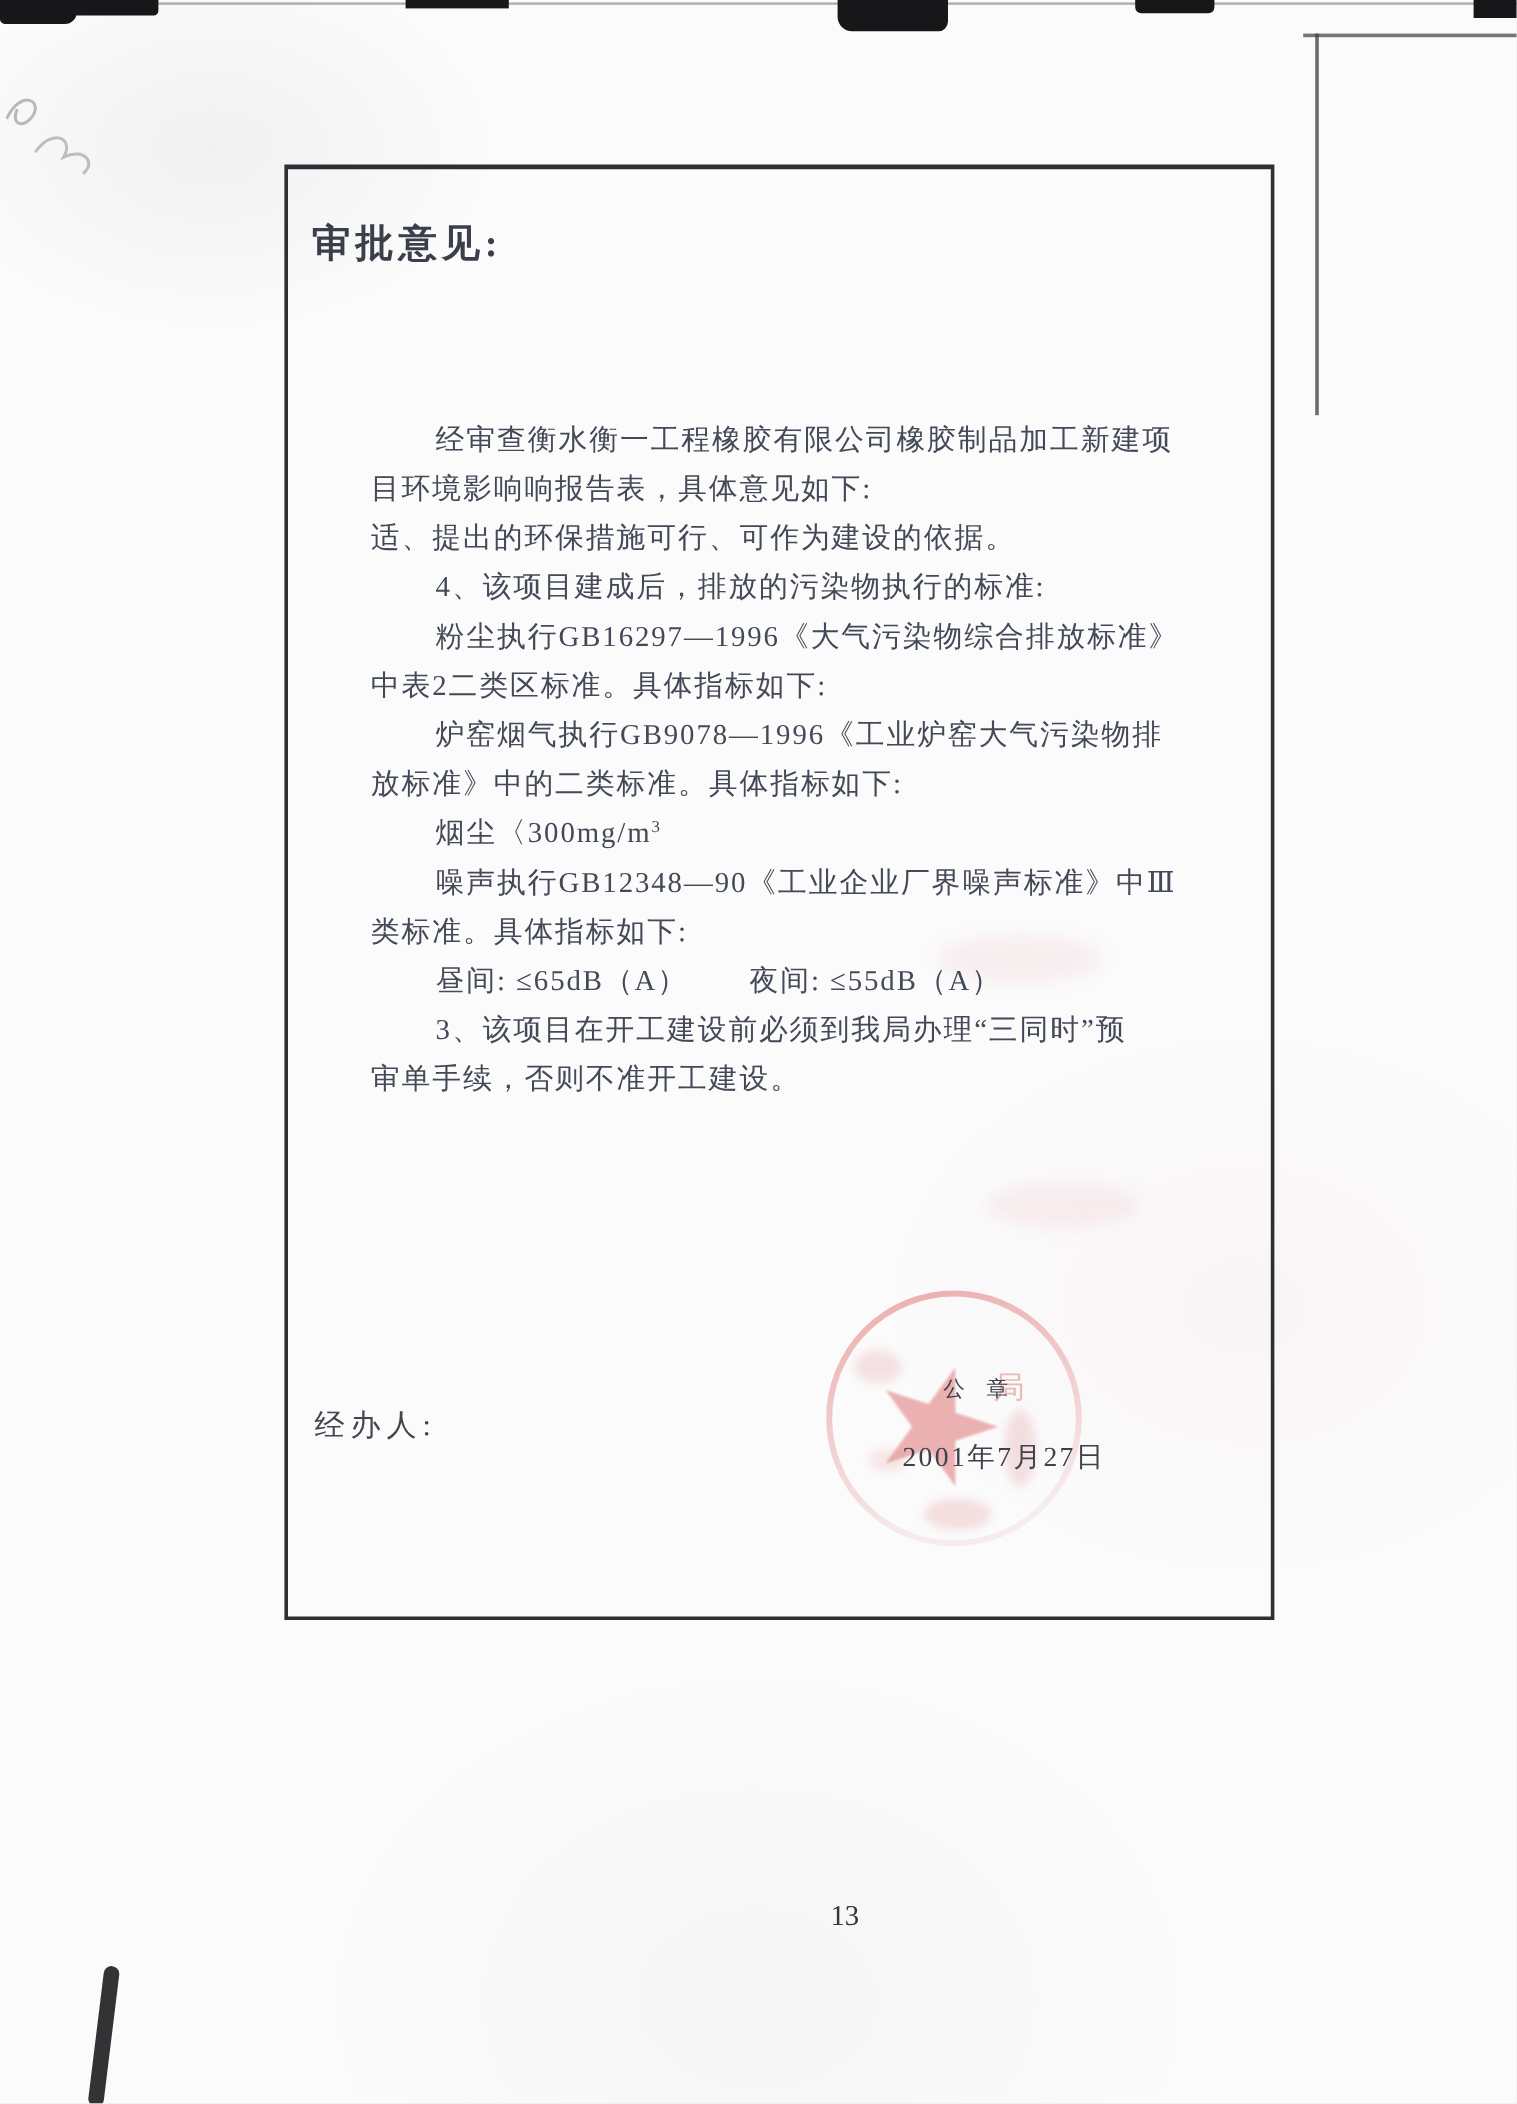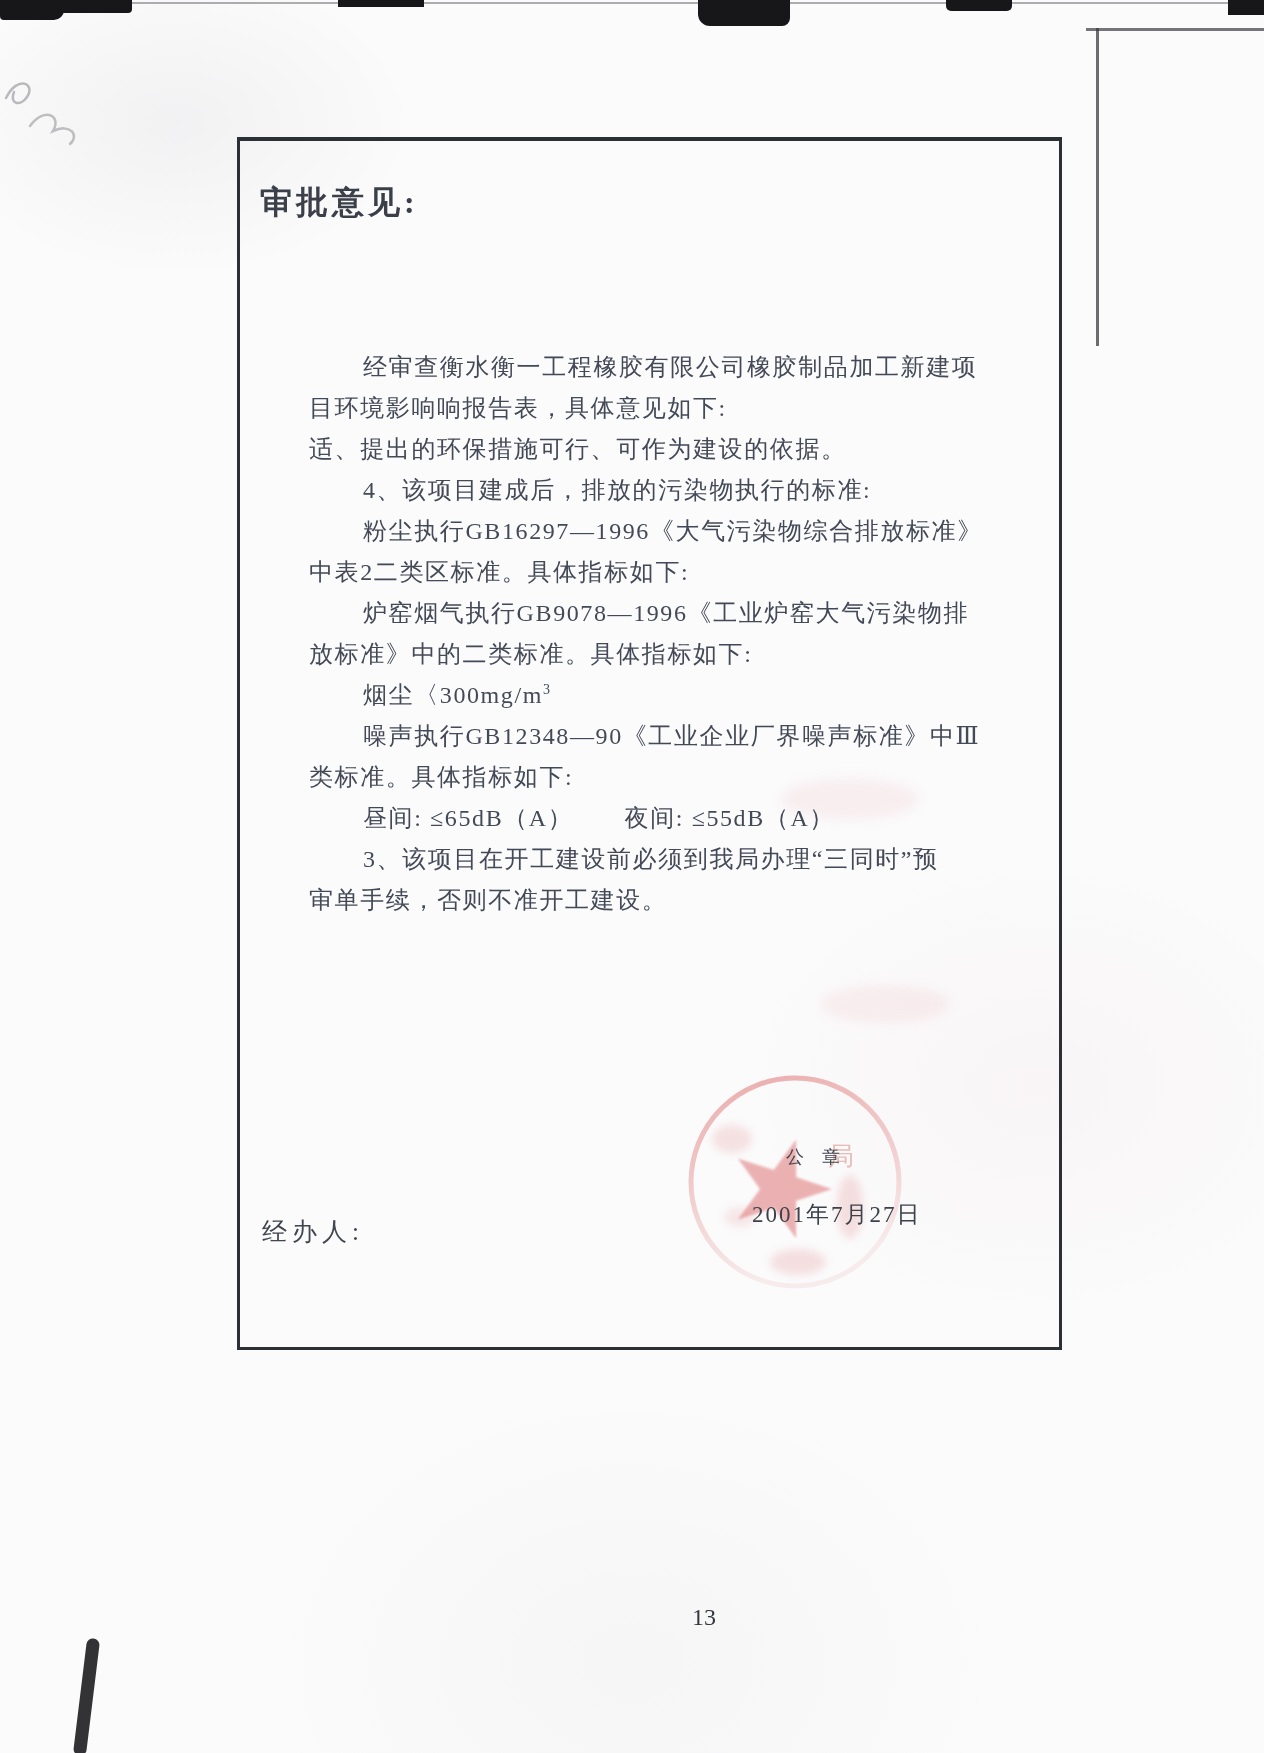--- a/index.html
+++ b/index.html
@@ -28,29 +28,29 @@
   .doc-title { position:absolute; left:20px; top:40px; font-size:32px; letter-spacing:4px;
                color:#3a3f49; font-weight:bold; }
 
   .doc-body { position:absolute; left:69px; top:206px; width:676px;
               color:#434956; font-size:24px; line-height:41px; letter-spacing:1.6px; }
   .doc-body .line { white-space:nowrap; }
   .doc-body .line.indent { padding-left:54px; }
   .doc-body sup { font-size:14px; line-height:0; }
 
   .handler-label { position:absolute; left:22px; top:1030px; font-size:25px;
-                   letter-spacing:5px; color:#40454e;margin-top:44px; }
+                   letter-spacing:5px; color:#40454e; }
   .seal-label { position:absolute; left:546px; top:1004px; font-size:18px; color:#3f444d; }
   .doc-date { position:absolute; left:512px; top:1058px; font-size:23px;
               letter-spacing:2px; color:#3c414a; }
 
   .stamp { position:absolute; left:440px; top:926px; width:230px; height:230px; }
   .stamp svg { display:block; }
 
-  .page-number { position:absolute; left:692px; top:1584px; font-size:24px; color:#33363c;margin-top:20px; }
+  .page-number { position:absolute; left:692px; top:1584px; font-size:24px; color:#33363c; }
 </style>
 </head>
 <body>
 
 <div class="scan-page">
 
   <div class="art-line" style="left:0; top:2px; width:1264px; height:2px;"></div>
   <div class="art" style="left:0; top:0; width:64px; height:20px; border-radius:0 0 10px 4px;"></div>
   <div class="art" style="left:58px; top:0; width:74px; height:13px; border-radius:0 0 4px 6px;"></div>
   <div class="art" style="left:338px; top:0; width:86px; height:7px;"></div>

